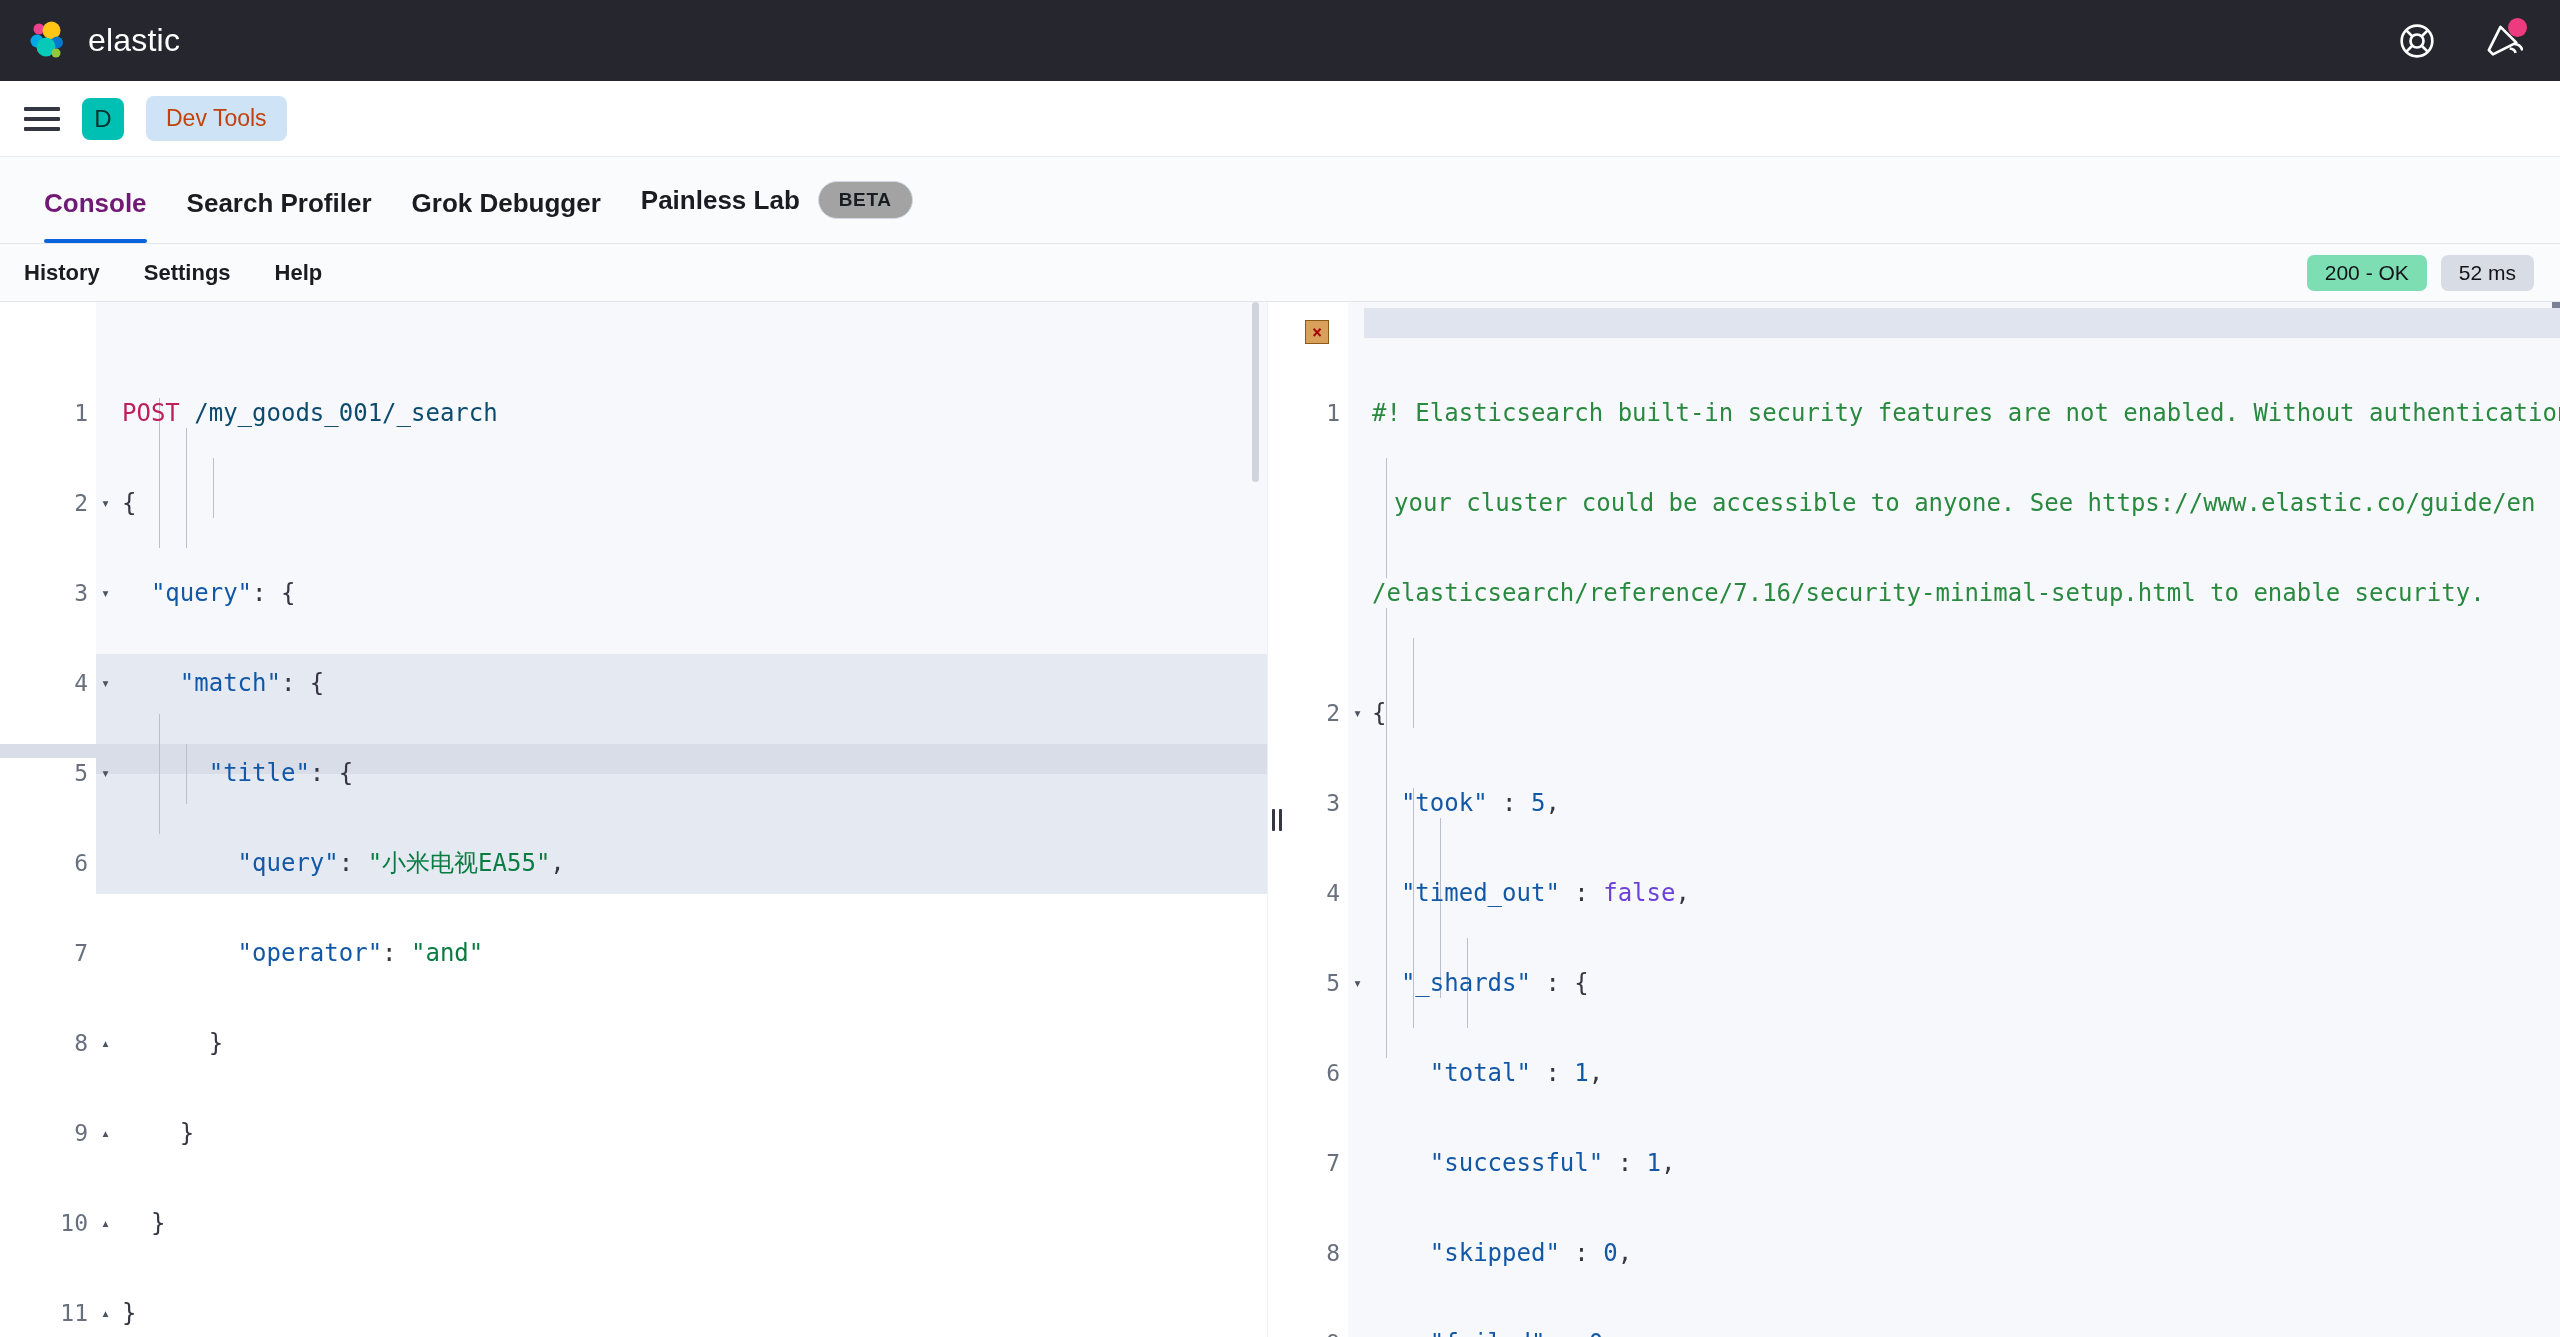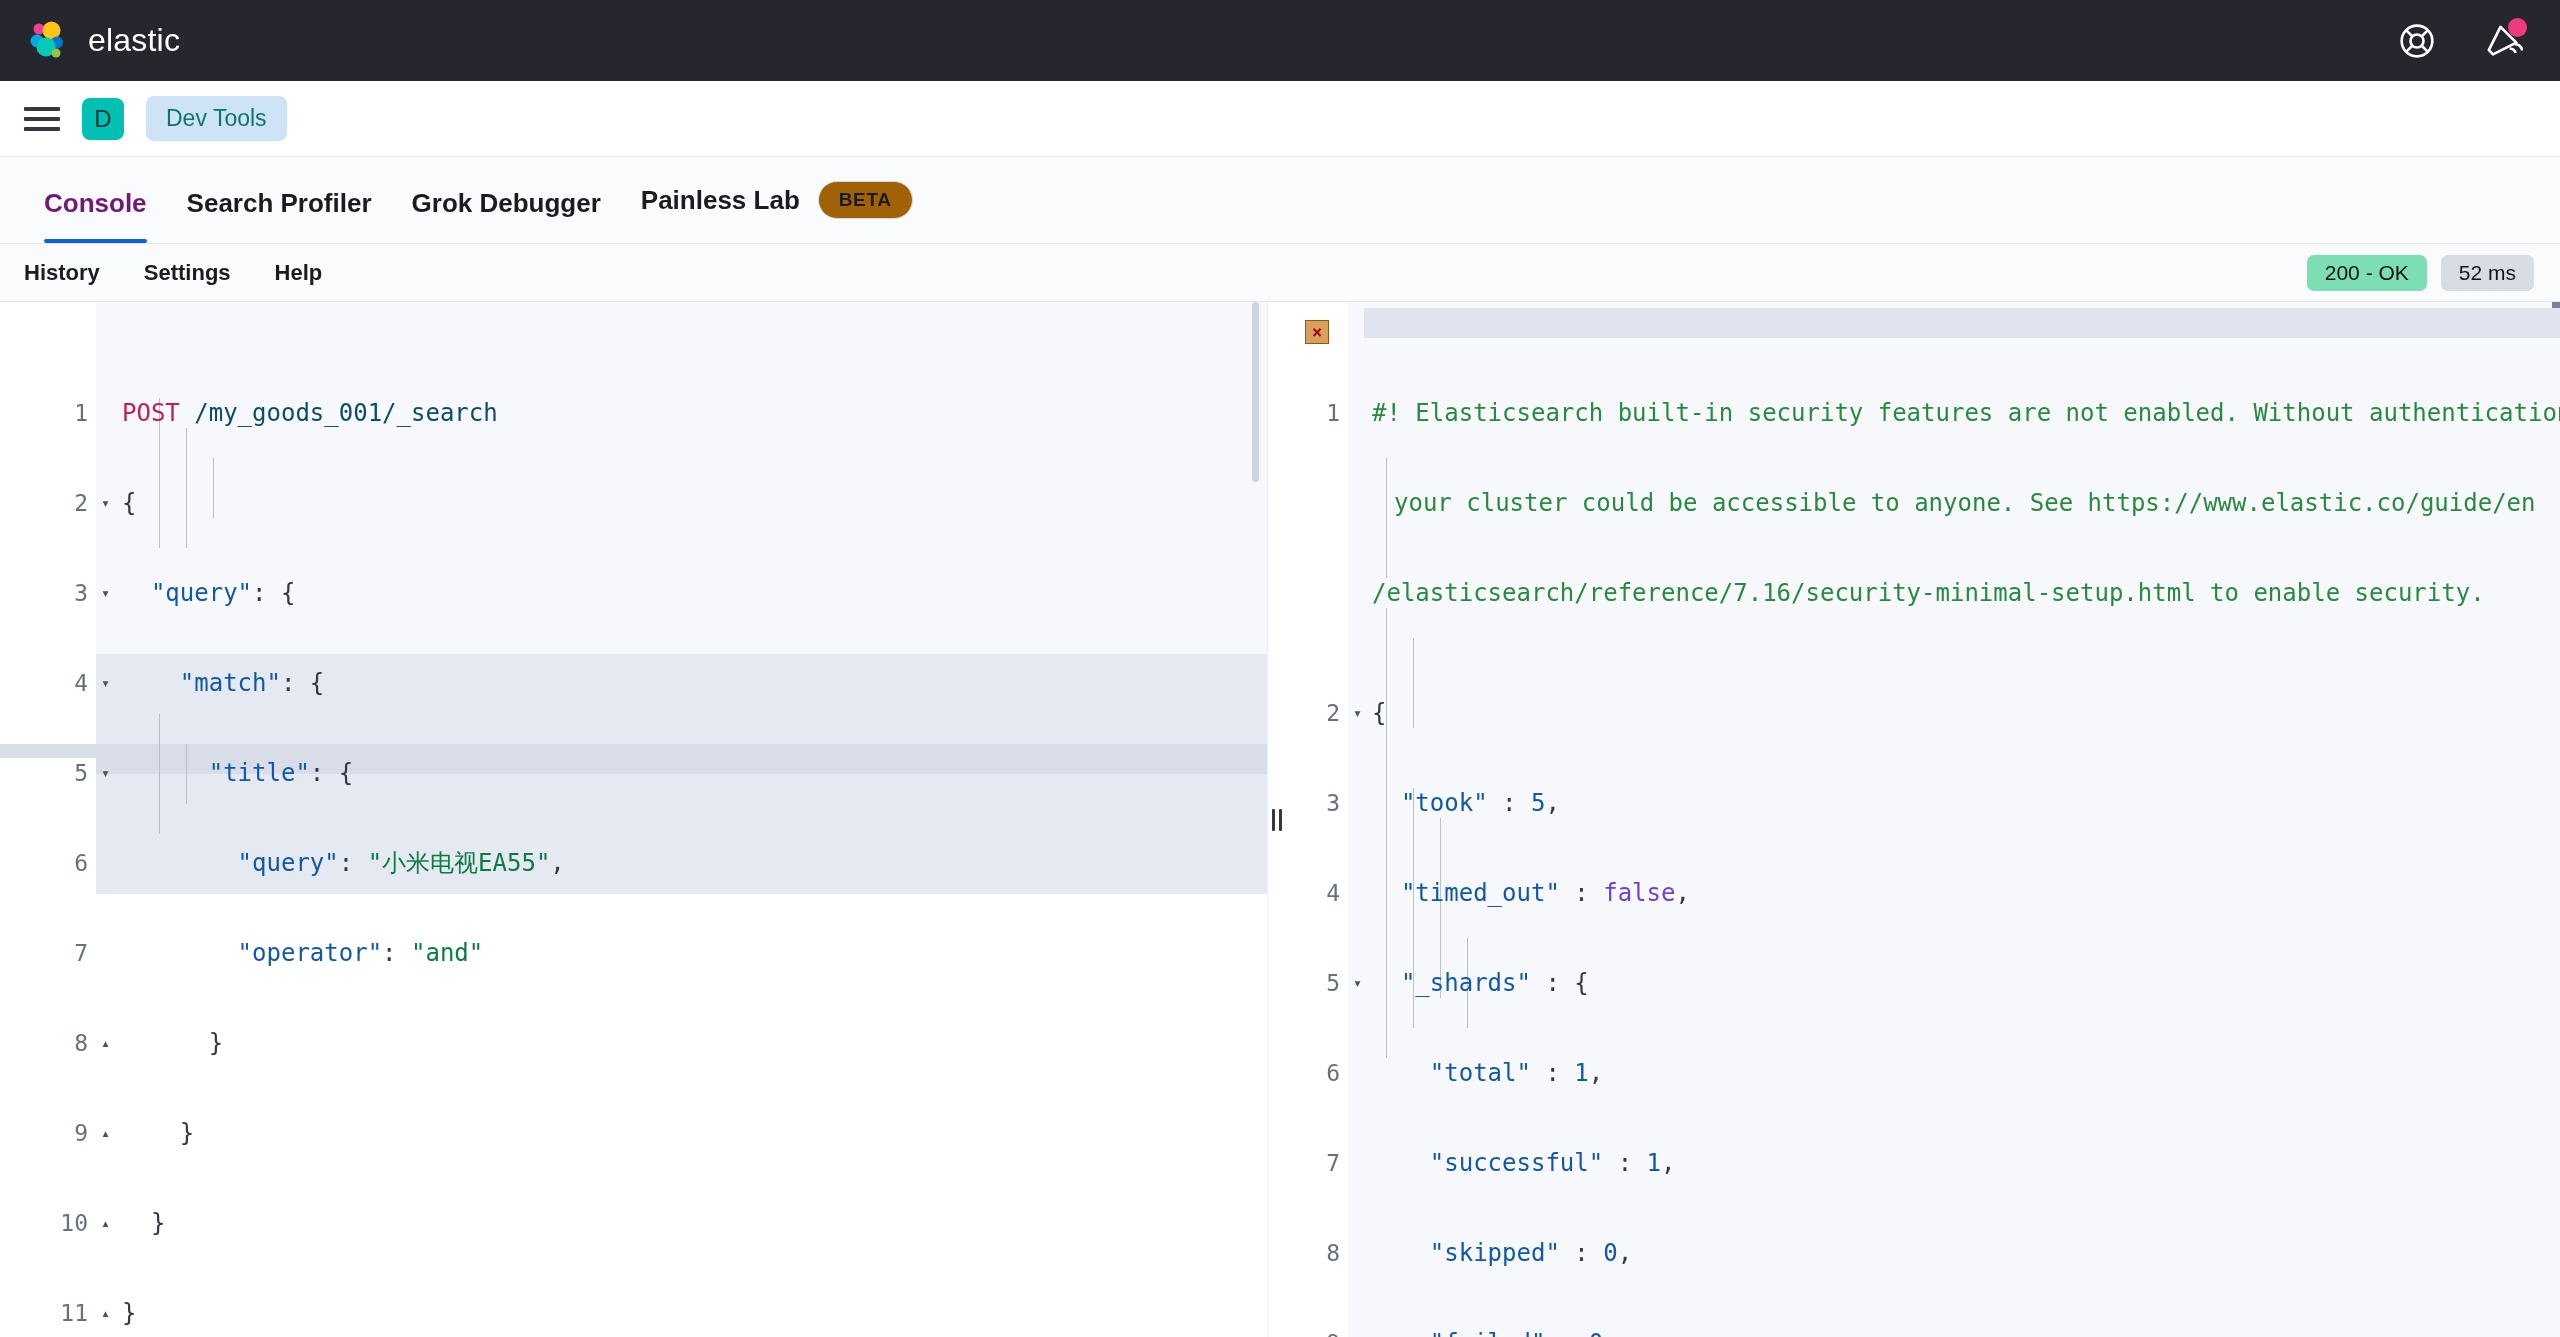--- a/index.html
+++ b/index.html
@@ -77,21 +77,21 @@
     width: 42px; height: 42px;
     background: #00bfb3;
     border-radius: 8px;
     color: #01332f;
     display: flex; align-items: center; justify-content: center;
     font-size: 24px;
     font-weight: 400;
   }
   .bc-pill {
     background: #cfe3f7;
-    color: #0f766e;
+    color: #c2410c;
     border-radius: 8px;
     font-size: 23px;
     padding: 9px 20px;
   }
 
   
   .tabs-bar {
     height: 87px;
     background: #fafbfd;
     border-bottom: 1px solid #e3e6eb;
@@ -112,21 +112,21 @@
   .tab.active::after {
     content: "";
     position: absolute;
     left: 20px; right: 20px; bottom: 0;
     height: 4px;
     background: #0b64dd;
     border-radius: 2px;
   }
   .beta-pill {
     border: 1px solid #d3dae6;
-    background: #a16207;
+    background: #a3a3a3;
     border-radius: 20px;
     font-size: 19px;
     font-weight: 700;
     letter-spacing: 0.6px;
     color: #1a1c21;
     padding: 7px 20px;
   }
 
   
   .action-bar {

